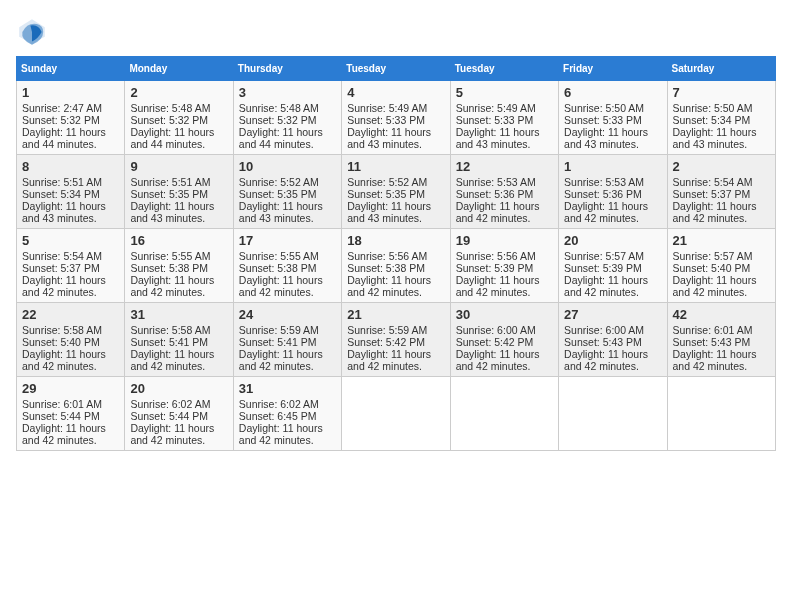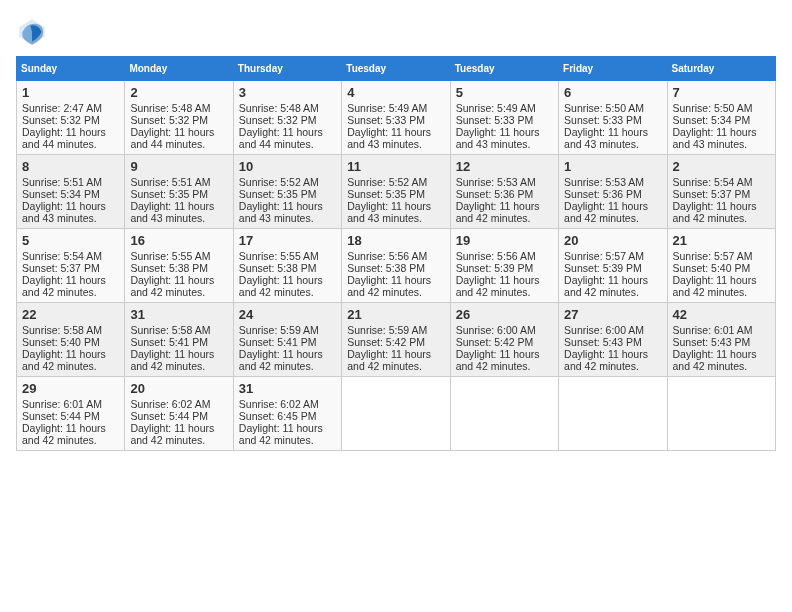--- a/index.html
+++ b/index.html
@@ -269,21 +269,21 @@
           <div>Sunset: 5:41 PM</div>
           <div>Daylight: 11 hours and 42 minutes.</div>
         </td>
         <td>
           <span class="day-number">21</span>
           <div>Sunrise: 5:59 AM</div>
           <div>Sunset: 5:42 PM</div>
           <div>Daylight: 11 hours and 42 minutes.</div>
         </td>
         <td>
-          <span class="day-number">26</span>
+          <span class="day-number">30</span>
           <div>Sunrise: 6:00 AM</div>
           <div>Sunset: 5:42 PM</div>
           <div>Daylight: 11 hours and 42 minutes.</div>
         </td>
         <td>
           <span class="day-number">27</span>
           <div>Sunrise: 6:00 AM</div>
           <div>Sunset: 5:43 PM</div>
           <div>Daylight: 11 hours and 42 minutes.</div>
         </td>

